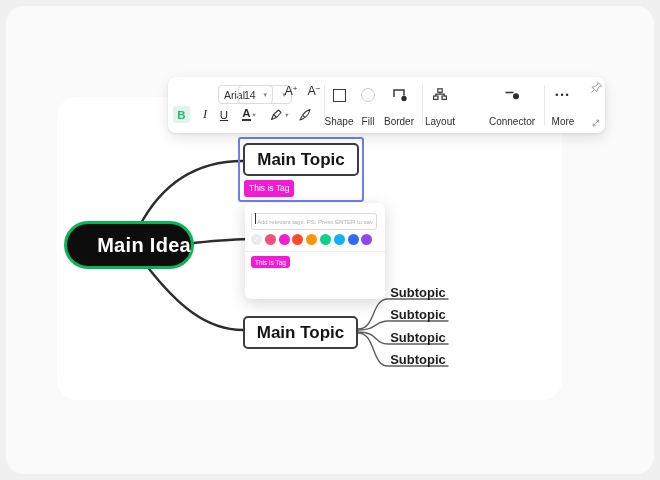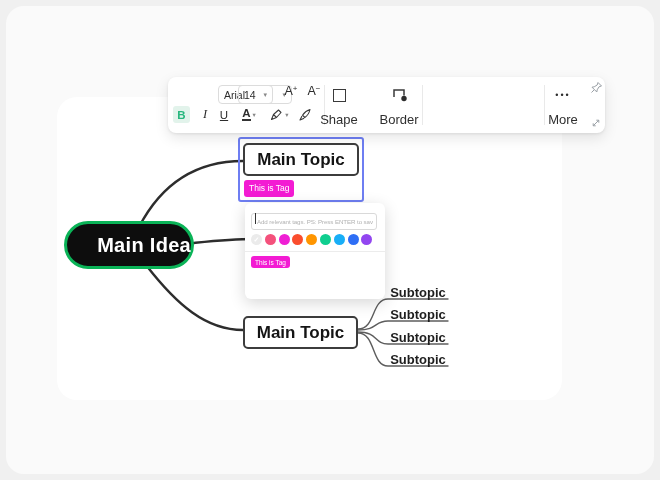--- a/index.html
+++ b/index.html
@@ -51,21 +51,21 @@
   .font-step sup{font-size:8px;line-height:10px;}
   .fmt{height:17px;display:flex;align-items:center;justify-content:center;font-size:11.5px;color:#2d2d2d;}
   .fmt-bold{background:#e2f3eb;color:#27b77e;border-radius:3px;font-weight:bold;}
   .fmt-italic{font-family:"Liberation Serif",serif;font-style:italic;font-size:12.5px;}
   .fmt-underline{text-decoration:underline;}
   .fmt-fontcolor .a{font-weight:bold;border-bottom:2px solid #333;line-height:11px;}
   .mini-caret{font-size:6.5px;color:#888;margin-left:2px;}
   .vdiv{top:8px;width:1px;height:40px;background:#e9e9e9;}
   .tool{top:8px;height:42px;display:flex;flex-direction:column;align-items:center;justify-content:space-between;}
   .tool .ic{height:20px;display:flex;align-items:center;justify-content:center;}
-  .tool .lbl{font-size:13px;color:#2f2f2f;white-space:nowrap;text-align:center;}
+  .tool .lbl{font-size:10px;color:#2f2f2f;white-space:nowrap;text-align:center;}
   .shape-glyph{width:13px;height:13px;border:1.6px solid #3a3a3a;box-sizing:border-box;}
   .fill-glyph{width:14px;height:14px;border:1.4px solid #c9c9c9;border-radius:50%;box-sizing:border-box;}
   .more-dots{font-size:9px;letter-spacing:2px;color:#2f2f2f;}
 </style>
 </head>
 <body>
 
 <div class="card"></div>
 <div class="canvas"></div>
 
@@ -169,32 +169,58 @@
   </div>
 
   <div class="tb vdiv" style="left:156px;"></div>
 
   <div class="tb tool" style="left:153px;width:36px;">
     <span class="ic">
         <span class="shape-glyph"></span>
       </span>
     <span class="lbl">Shape</span>
   </div>
+  <div class="tb tool" style="left:183px;width:34px;">
+    <span class="ic">
+        <span class="fill-glyph"></span>
+      </span>
+    <span class="lbl">Fill</span>
+  </div>
   <div class="tb tool" style="left:211px;width:40px;">
     <span class="ic">
       <svg width="16" height="16" viewBox="0 0 16 16">
         <path d="M3 10 V3 H13 V8.5" fill="none" stroke="#3a3a3a" stroke-width="1.5"></path>
         <circle cx="13" cy="11.5" r="2.7" fill="#2d2d2d"></circle>
       </svg>
     </span>
     <span class="lbl">Border</span>
   </div>
 
   <div class="tb vdiv" style="left:254px;"></div>
 
+  <div class="tb tool" style="left:254px;width:36px;">
+    <span class="ic">
+      <svg width="16" height="16" viewBox="0 0 16 16">
+        <rect x="5.8" y="1.8" width="4.4" height="3.4" fill="none" stroke="#3a3a3a" stroke-width="1.2"></rect>
+        <path d="M8 5.2 V7.2 M3.8 9 V7.2 H12.2 V9" fill="none" stroke="#3a3a3a" stroke-width="1.2"></path>
+        <rect x="1.6" y="9" width="4.4" height="3.4" fill="none" stroke="#3a3a3a" stroke-width="1.2"></rect>
+        <rect x="10" y="9" width="4.4" height="3.4" fill="none" stroke="#3a3a3a" stroke-width="1.2"></rect>
+      </svg>
+    </span>
+    <span class="lbl">Layout</span>
+  </div>
+  <div class="tb tool" style="left:320px;width:48px;">
+    <span class="ic">
+      <svg width="16" height="16" viewBox="0 0 16 16">
+        <path d="M1.5 5.5 H9.5" fill="none" stroke="#3a3a3a" stroke-width="1.6"></path>
+        <circle cx="12" cy="9.2" r="3" fill="#2d2d2d"></circle>
+      </svg>
+    </span>
+    <span class="lbl">Connector</span>
+  </div>
 
   <div class="tb vdiv" style="left:376px;"></div>
 
   <div class="tb tool" style="left:377px;width:36px;">
     <span class="ic">
         <span class="more-dots">•••</span>
       </span>
     <span class="lbl">More</span>
   </div>
 

